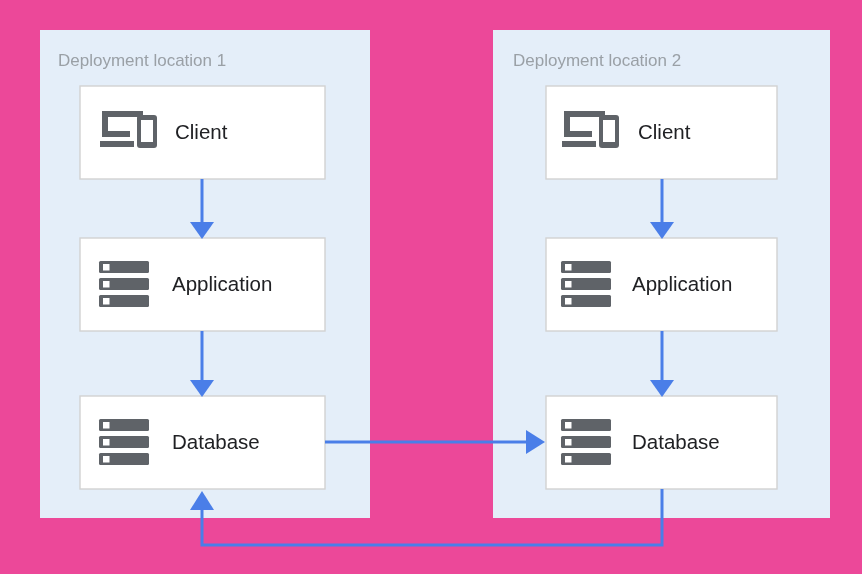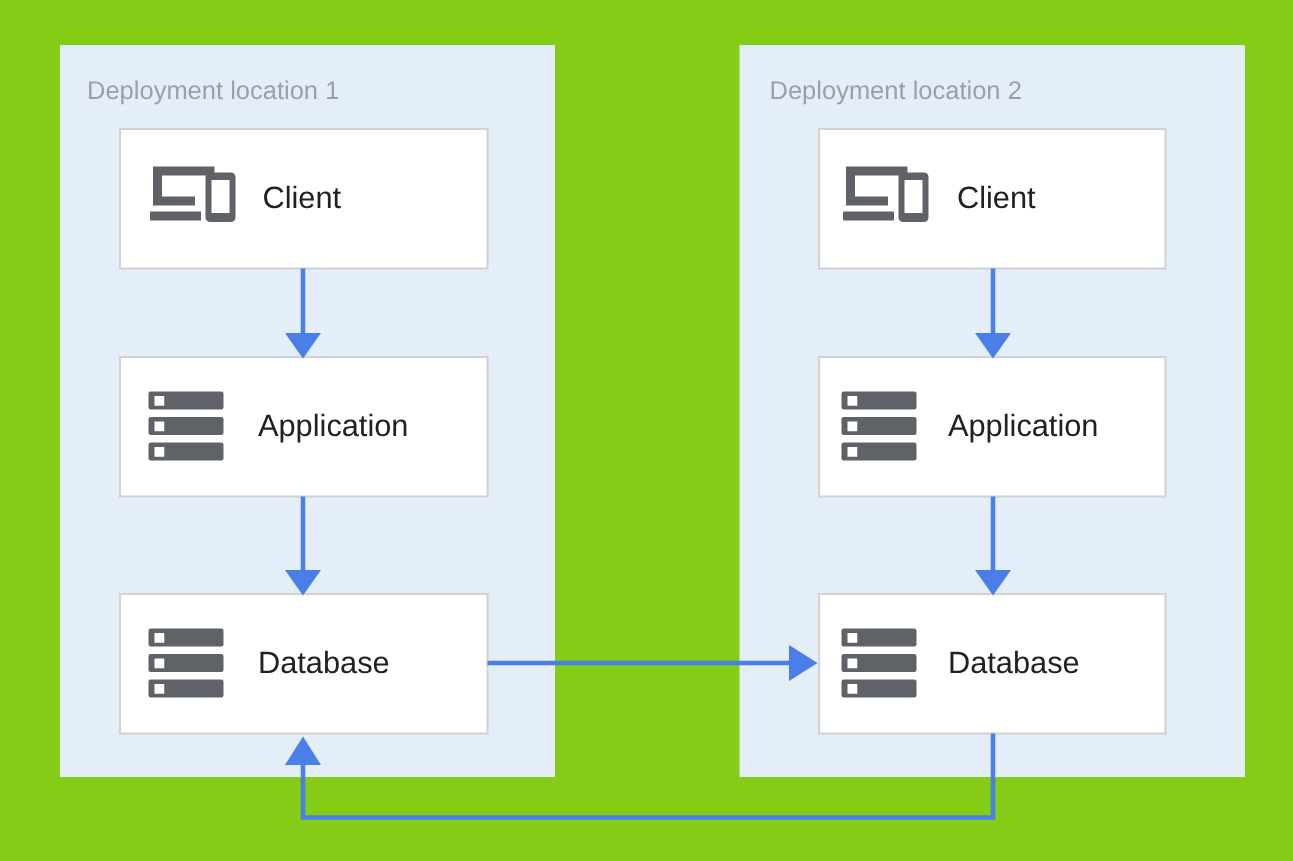--- a/index.html
+++ b/index.html
@@ -10,21 +10,21 @@
   body {
     width: 862px;
     height: 574px;
     font-family: "Liberation Sans", sans-serif;
     overflow: hidden;
   }
   #diagram-root {
     position: relative;
     width: 862px;
     height: 574px;
-    background: #84cc16;
+    background: #ec4899;
   }
   svg.canvas {
     position: absolute;
     left: 0;
     top: 0;
     width: 862px;
     height: 574px;
   }
   .zone-rect { }
   .zone-label {

